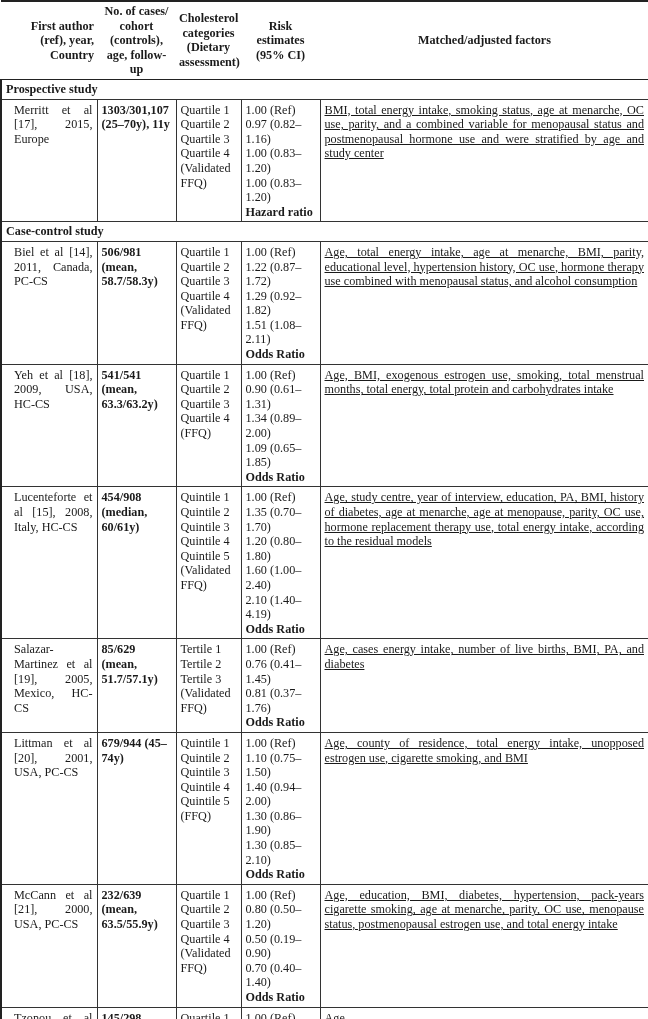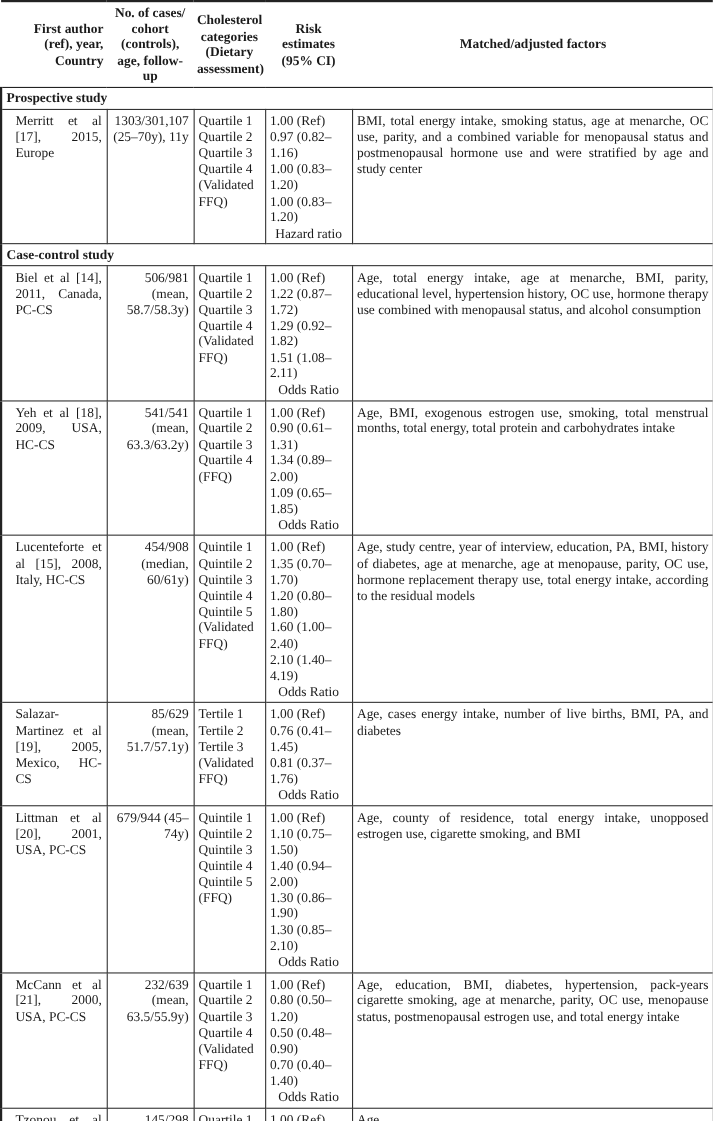--- a/index.html
+++ b/index.html
@@ -7,23 +7,23 @@
   table { border-collapse: collapse; width: 648px; table-layout: fixed; font-size: 12.2px; line-height: 14.6px; }
   col.c1 { width: 96px; } col.c2 { width: 79px; } col.c3 { width: 65px; } col.c4 { width: 79px; } col.c5 { width: 329px; }
   thead th { font-weight: bold; text-align: center; vertical-align: middle; padding: 2px 3px; border-top: 2px solid #222; border-bottom: 1.5px solid #222; height: 68px; }
   thead th:first-child { border-left: none; text-align: right; }
   tbody td { border: 1px solid #333; vertical-align: top; padding: 3px 4px 2px 4px; }
   tbody td:first-child { border-left: 2px solid #222; }
   tbody td:last-child { border-right: 2px solid #222; }
   tbody tr:last-child td { border-bottom: 2px solid #222; }
   td.section { font-weight: bold; padding: 2px 4px; border-left: 2px solid #222; border-right: 2px solid #222; }
   td.author { text-align: justify; padding-left: 12px; }
-  td.cases { text-align: right; }
-  td.factors { text-align: justify; }
-  .est-type { font-weight: normal; text-align: center; }
+  td.cases { text-align: left; font-weight: bold; }
+  td.factors { text-align: justify; text-decoration: underline; }
+  .est-type { font-weight: bold; }
   .line { display: block; }
 </style>
 </head>
 <body>
 
 <table>
   <colgroup>
       <col class="c1">
       <col class="c2">
       <col class="c3">
@@ -168,21 +168,21 @@
         <td class="cats">
           <span class="line">Quartile 1</span>
           <span class="line">Quartile 2</span>
           <span class="line">Quartile 3</span>
           <span class="line">Quartile 4</span>
           <span class="line">(Validated FFQ)</span>
         </td>
         <td class="est">
           <span class="line">1.00 (Ref)</span>
           <span class="line">0.80 (0.50–1.20)</span>
-          <span class="line">0.50 (0.48–0.90)</span>
+          <span class="line">0.50 (0.19–0.90)</span>
           <span class="line">0.70 (0.40–1.40)</span>
           <span class="line est-type">Odds Ratio</span>
         </td>
         <td class="factors">Age, education, BMI, diabetes, hypertension, pack-years cigarette smoking, age at menarche, parity, OC use, menopause status, postmenopausal estrogen use, and total energy intake</td>
       </tr>
       <tr>
         <td class="author">Tzonou et al [22],* 1996, Greece, HC-CS</td>
         <td class="cases">145/298 (N/A)</td>
         <td class="cats">
           <span class="line">Quartile 1</span>

